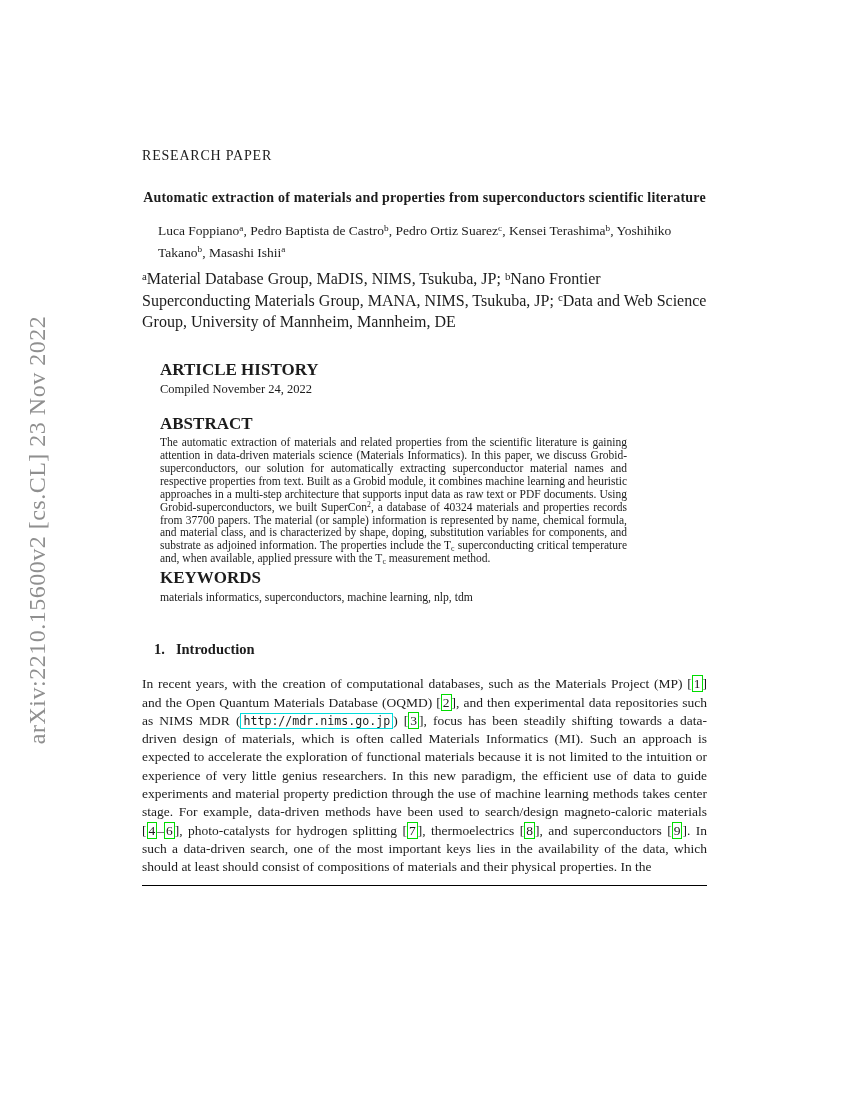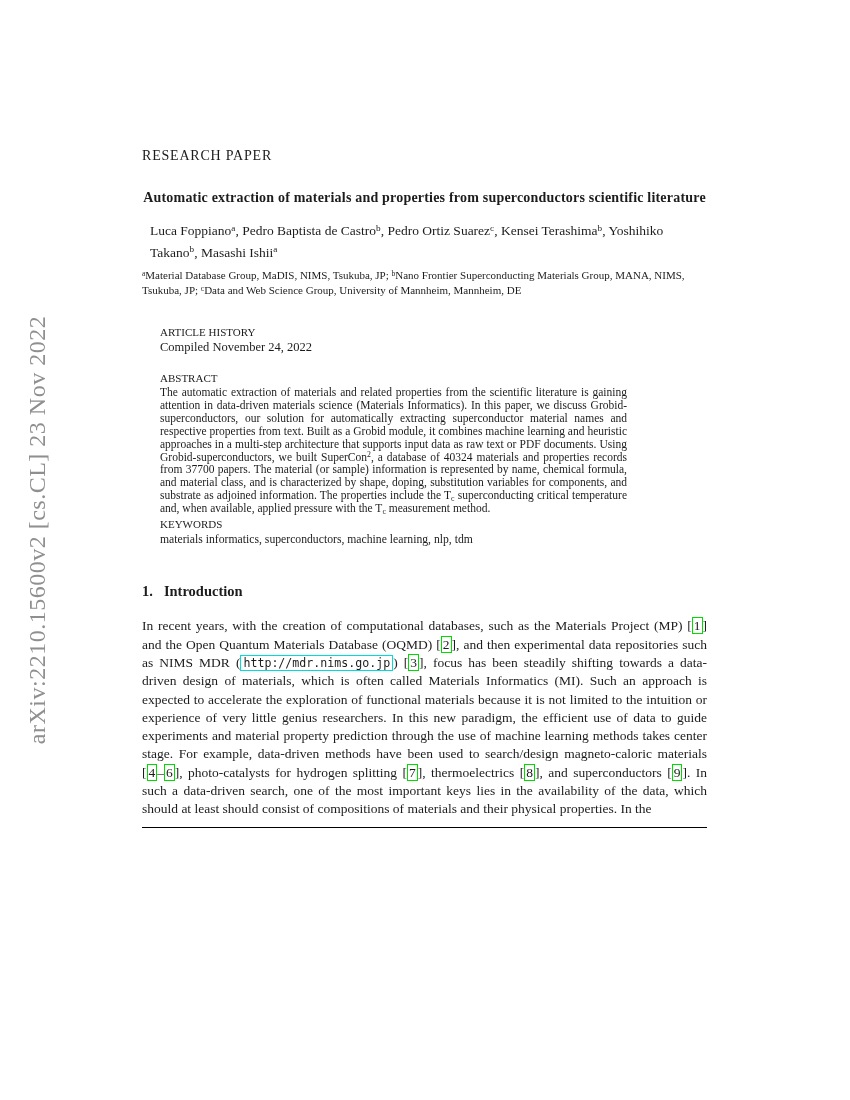--- a/index.html
+++ b/index.html
@@ -40,33 +40,33 @@
     font-size: 14px;
     font-weight: bold;
     line-height: 1.55;
     margin: 0 0 11px 0;
     letter-spacing: 0.2px;
     text-align: center;
   }
   .authors {
     font-size: 13.5px;
     line-height: 1.62;
-    margin: 0 0 5px 8px;
+    margin: 0 0 5px 16px;
   }
   .affiliations {
-    font-size: 11px;
+    font-size: 16px;
     line-height: 1.33;
     margin: 0 0 27px 0;
   }
   .block {
     margin-left: 18px;
   }
   .block-heading {
-    font-weight: normal;
-    font-size: 11px;
+    font-weight: bold;
+    font-size: 17px;
     line-height: 1.3;
   }
   .ah-line {
     font-size: 12.5px;
     line-height: 1.35;
     font-family: Liberation Serif, serif;
   }
   .block-article-history { margin-bottom: 15px; }
   .abstract-body {
     font-size: 11.5px;
@@ -78,21 +78,21 @@
   .block-abstract { margin-bottom: 2px; }
   .keywords-body {
     font-size: 11.7px;
     line-height: 1.3;
     margin-top: 1px;
   }
   .block-keywords { margin-bottom: 0; }
   .section-heading {
     font-size: 14.5px;
     font-weight: bold;
-    margin: 36px 0 0 0;
+    margin: 36px 0 0 12px;
   }
   .section-number { margin-right: 11px; }
   .body-text {
     font-size: 13.5px;
     line-height: 1.355;
     text-align: justify;
     margin: 17px 0 0 0;
   }
   .footnote-rule {
     border-top: 1px solid #000000;

